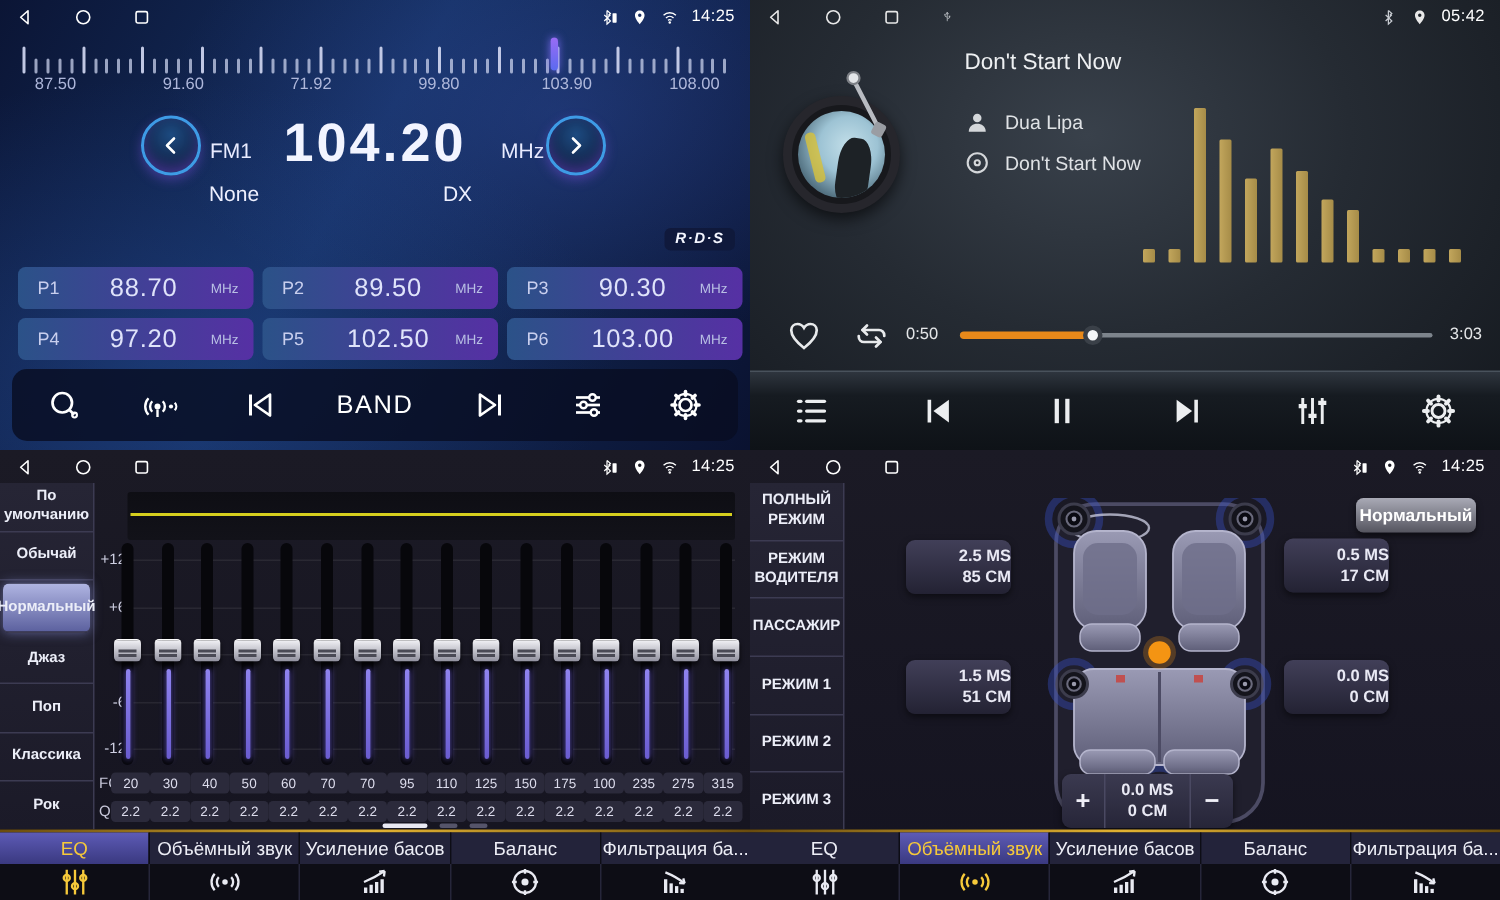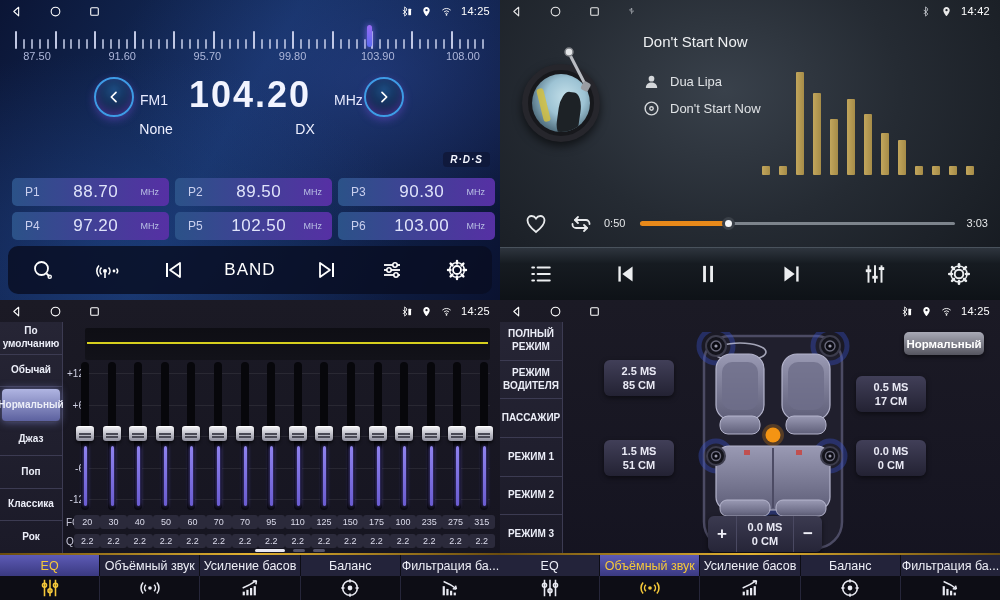--- a/index.html
+++ b/index.html
@@ -147,23 +147,23 @@
   .pagedots { position:absolute; left:255px; top:249px; display:flex; gap:8px; align-items:center; }
   .pagedots .ln { width:30px; height:3px; background:#e8e8f2; border-radius:2px; }
   .pagedots .dsh { width:12px; height:3px; background:#55546a; border-radius:2px; }
 
   
   .profile-btn { position:absolute; left:404px; top:32px; width:80px; height:23px; border-radius:5px;
     background:linear-gradient(180deg,#a9aab6,#55555f); display:flex; align-items:center;
     justify-content:center; font-size:11.5px; font-weight:bold; color:#ffffff; box-shadow:0 2px 4px rgba(0,0,0,.5); }
   .delay-box { position:absolute; width:70px; height:36px; border-radius:6px;
     background:linear-gradient(180deg,#413f58,#232233); box-shadow:0 2px 5px rgba(0,0,0,.5);
-    display:flex; flex-direction:column; align-items:center; justify-content:center;
+    display:flex; flex-direction:column; align-items:flex-end; justify-content:center;
     font-size:11px; font-weight:bold; color:#e9e9f4; line-height:1.3; }
-  #d-fl { left:104px; top:60px; } #d-fr { left:356px; top:76px; }
+  #d-fl { left:104px; top:60px; } #d-fr { left:356px; top:59px; }
   #d-rl { left:104px; top:140px; } #d-rr { left:356px; top:140px; }
   .cabin { position:absolute; left:188px; top:32px; width:170px; height:220px; }
   .adjuster { position:absolute; left:208px; top:216px; width:114px; height:36px; border-radius:6px;
     background:linear-gradient(180deg,#3b3a50,#262538); display:flex; box-shadow:0 2px 5px rgba(0,0,0,.5); }
   .adjuster .pm { width:28px; display:flex; align-items:center; justify-content:center;
     font-size:17px; font-weight:bold; color:#f0f0f8; }
   .adjuster .mid { flex:1; border-left:1px solid #4a4962; border-right:1px solid #4a4962;
     display:flex; flex-direction:column; align-items:center; justify-content:center;
     font-size:11px; font-weight:bold; line-height:1.3; color:#e9e9f4; }
 </style>
@@ -258,21 +258,21 @@
       <div class="tick tall"></div>
       <div class="tick"></div>
       <div class="tick"></div>
       <div class="tick"></div>
       <div class="tick"></div>
     </div>
   <div class="scale-ind"></div>
   <div class="scale-labels">
     <span>87.50</span>
     <span>91.60</span>
-    <span>95.70</span>
+    <span>71.92</span>
     <span>99.80</span>
     <span>103.90</span>
     <span>108.00</span>
   </div>
 
   <div class="arrow-btn" id="tune-down">
     <svg viewBox="0 0 24 24">
         <path d="M15 5 L8 12 L15 19" fill="none" stroke="#fff" stroke-width="2.6" stroke-linecap="round" stroke-linejoin="round"></path>
       </svg>
   </div>
@@ -398,21 +398,21 @@
           <rect x="14.6" y="9.2" width="2.8" height="2.8" fill="#aeb2b8"></rect>
         </svg>
     </div>
     <div class="sb-right">
       <svg class="sicon sm" viewBox="0 0 24 24">
           <path d="M10 2 v20 l5-4.5 -9-9 m9 0 l-9 9 M10 2 l5 4.5 -3 3" fill="none" stroke="#c8ccd2" stroke-width="1.8"></path>
         </svg>
       <svg class="sicon sm" viewBox="0 0 24 24">
           <path d="M12 2 C8 2 5 5 5 9 c0 5.5 7 13 7 13 s7-7.5 7-13 c0-4-3-7-7-7 z M12 11.5 a2.5 2.5 0 1 1 0-5 a2.5 2.5 0 0 1 0 5 z" fill="#e8e8e8"></path>
         </svg>
-      <span class="sb-time">14:42</span>
+      <span class="sb-time">05:42</span>
     </div>
   </div>
 
   <div class="album">
       <div class="cover"></div>
     </div>
   <svg class="tonearm" viewBox="0 0 120 110">
     <line x1="69" y1="53" x2="86" y2="86" stroke="#b9bcc2" stroke-width="3" stroke-linecap="round"></line>
     <circle cx="69" cy="52" r="4" fill="#e3e5e8" stroke="#7d8086" stroke-width="1.5"></circle>
     <rect x="82" y="82" width="8" height="9" rx="2" transform="rotate(28 86 86)" fill="#9a9da3"></rect>

